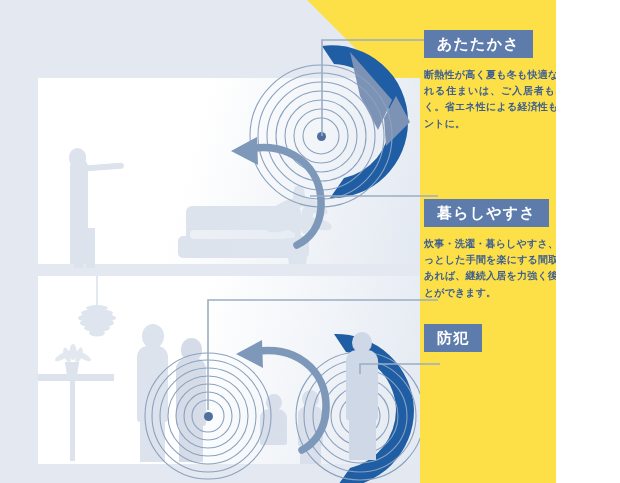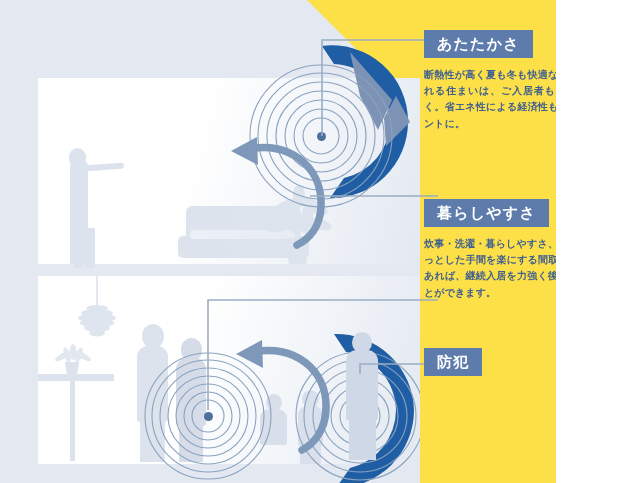--- a/index.html
+++ b/index.html
@@ -57,21 +57,21 @@
     padding:6px 13px 7px 13px;letter-spacing:.08em;
     white-space:nowrap;
   }
   .body{
     margin-top:9px;color:#3f5f91;font-size:10px;font-weight:700;
     line-height:1.62;letter-spacing:.01em;width:186px;
     text-align:justify;
   }
   .b1{top:30px;}
   .b2{top:199px;}
-  .b3{top:348px;}
+  .b3{top:324px;}
 </style>
 </head>
 <body>
 
 <div class="stage">
 
   <div class="illus">
     <div class="illus-bg"></div>
 
     <div class="panel panel-top">

